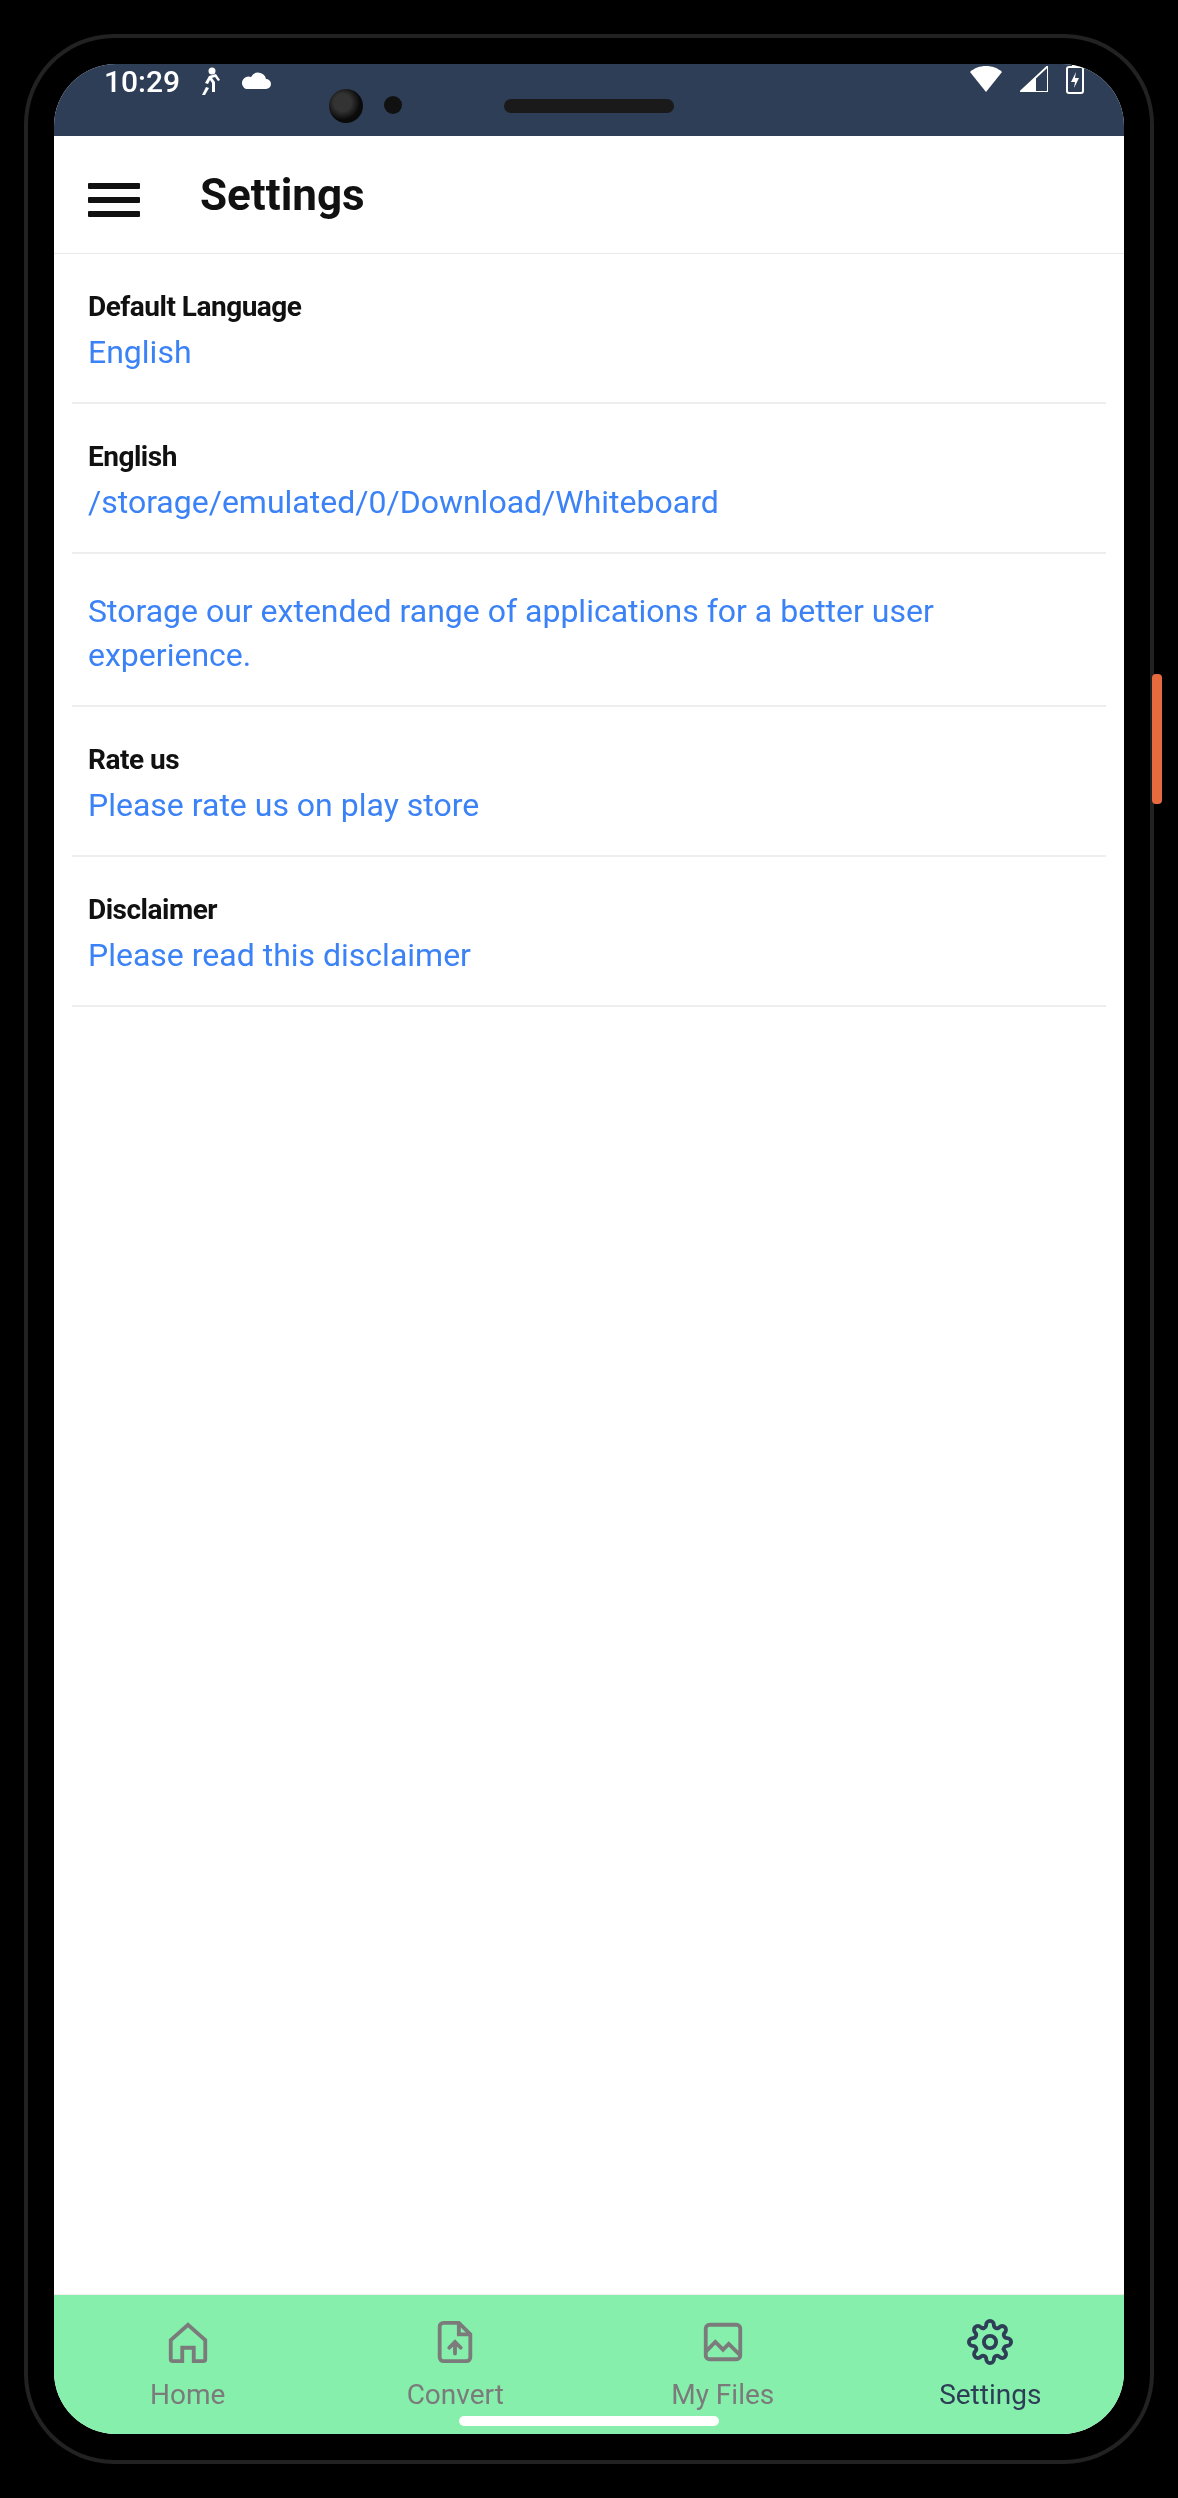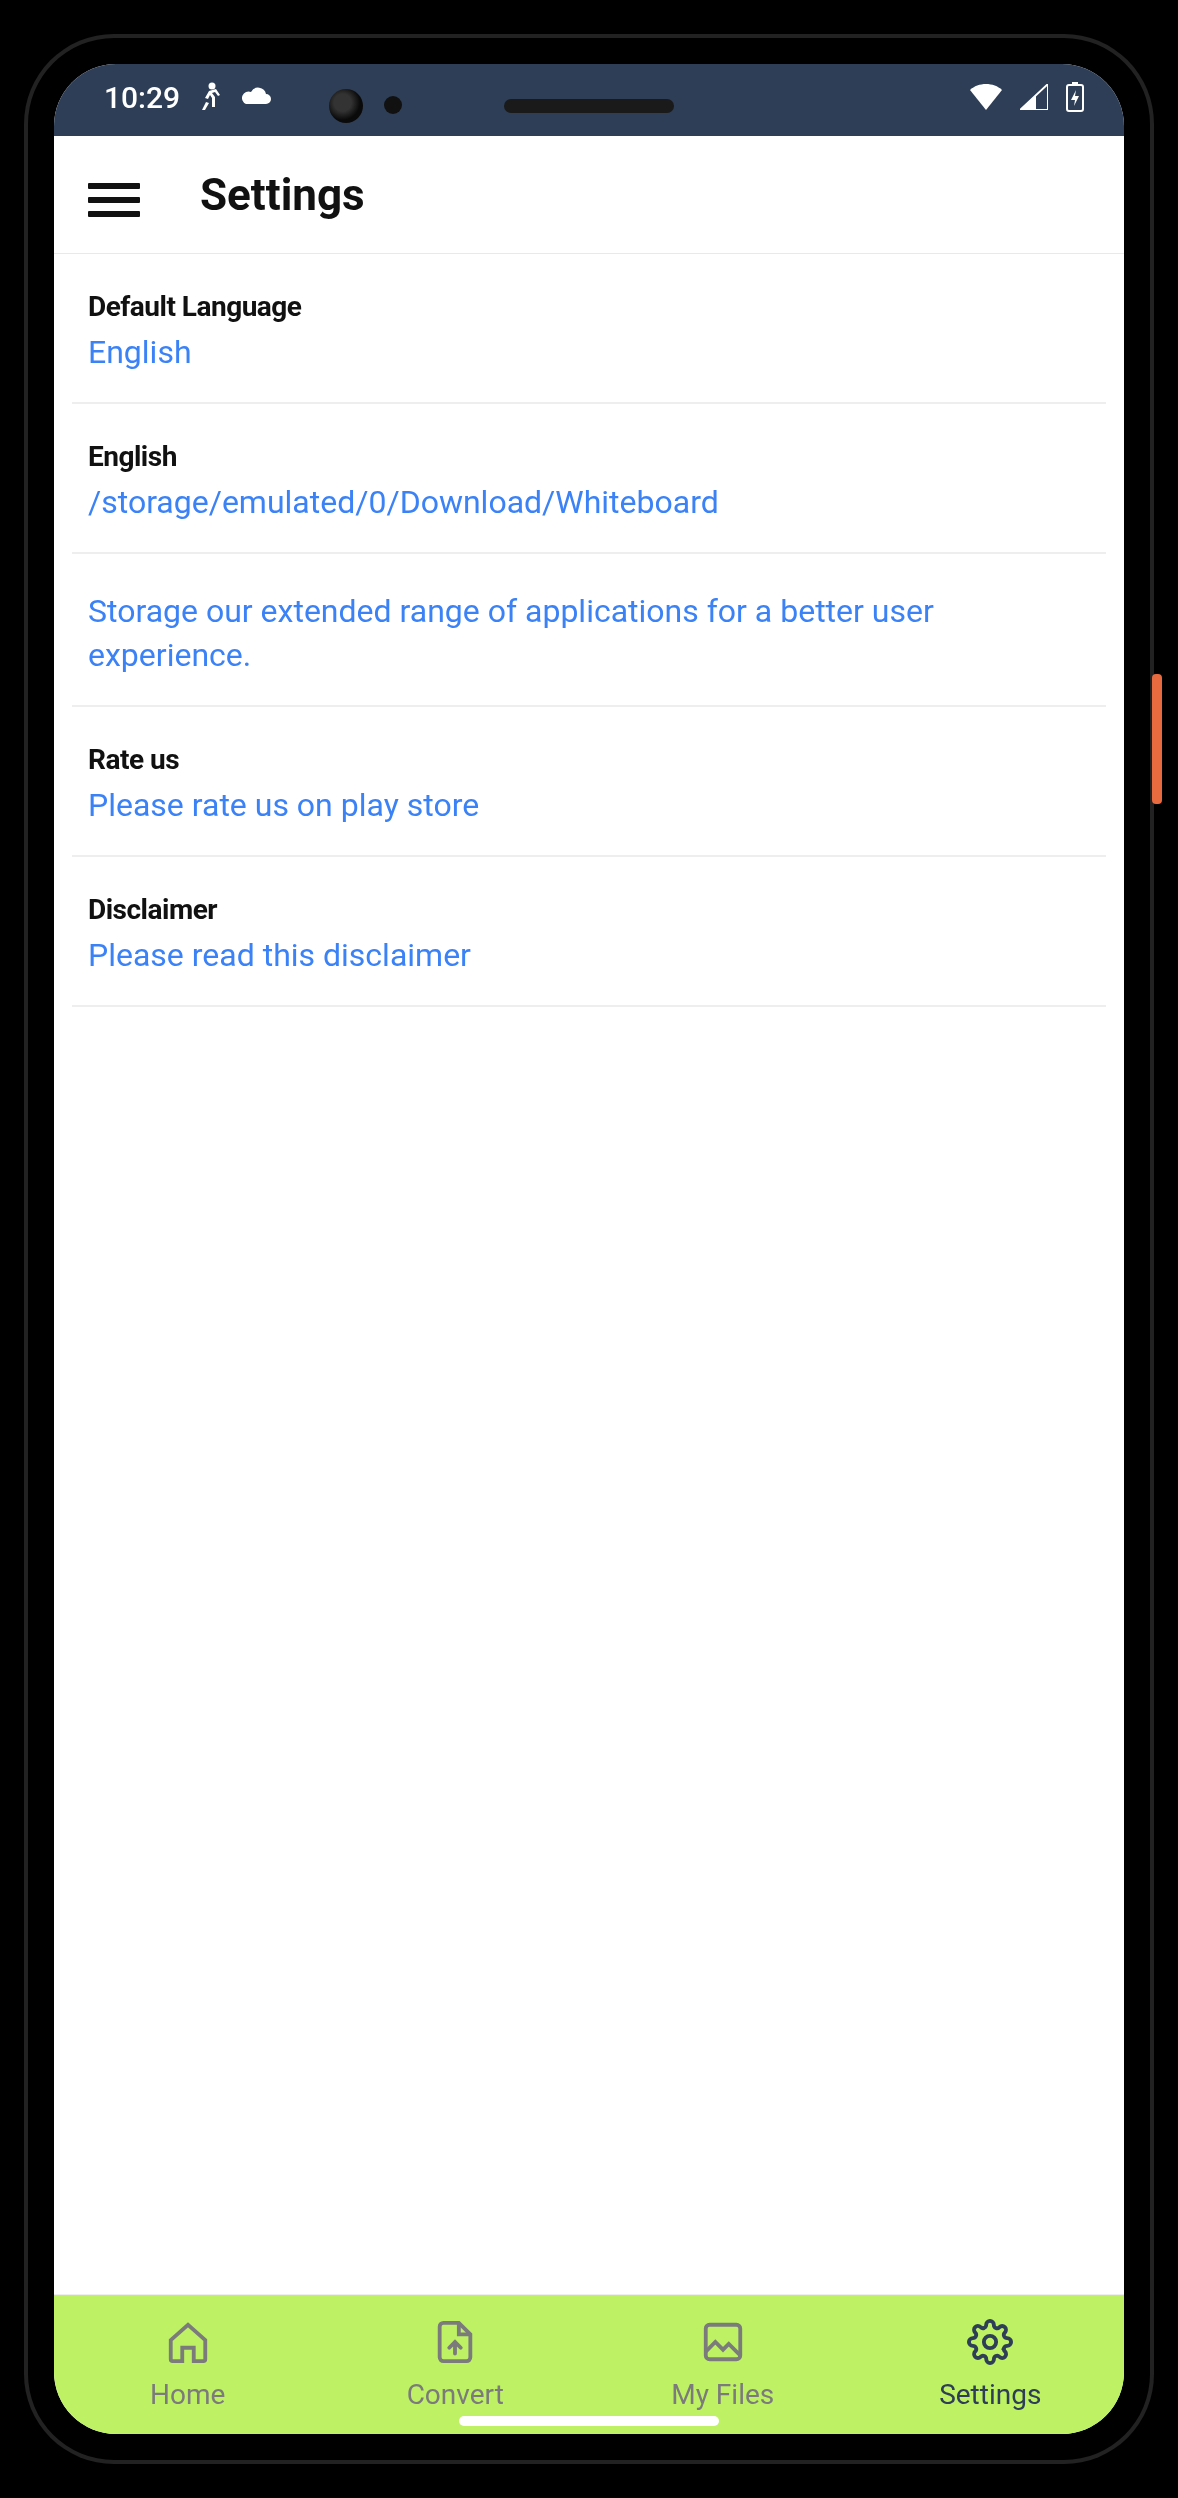--- a/index.html
+++ b/index.html
@@ -73,21 +73,21 @@
     display: flex;
     flex-direction: column;
   }
 
   
   .statusbar {
     background: #2d3e56;
     color: #fff;
     height: 72px;
     display: flex;
-    align-items: center;
+    align-items: flex-start;
     justify-content: space-between;
     padding: 0 40px 6px 50px;
     font-size: 30px;
     font-weight: 500;
   }
   .statusbar .left, .statusbar .right {
     display: flex;
     align-items: center;
     gap: 18px;
   }
@@ -126,21 +126,21 @@
     font-size: 32px;
     color: #3b82f6;
     line-height: 1.35;
   }
 
   
   .bottomnav {
     height: 140px;
     border-top: 1px solid #eee;
     display: flex;
-    background: #bef264;
+    background: #86efac;
   }
   .bottomnav .tab {
     flex: 1;
     display: flex;
     flex-direction: column;
     align-items: center;
     justify-content: center;
     gap: 6px;
     cursor: pointer;
     color: #7b7b7b;

